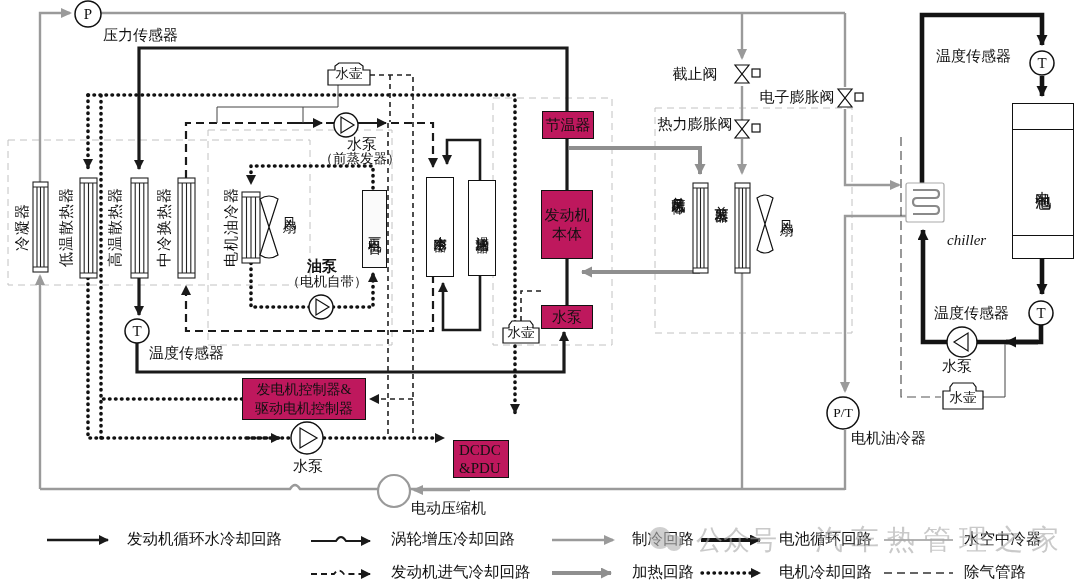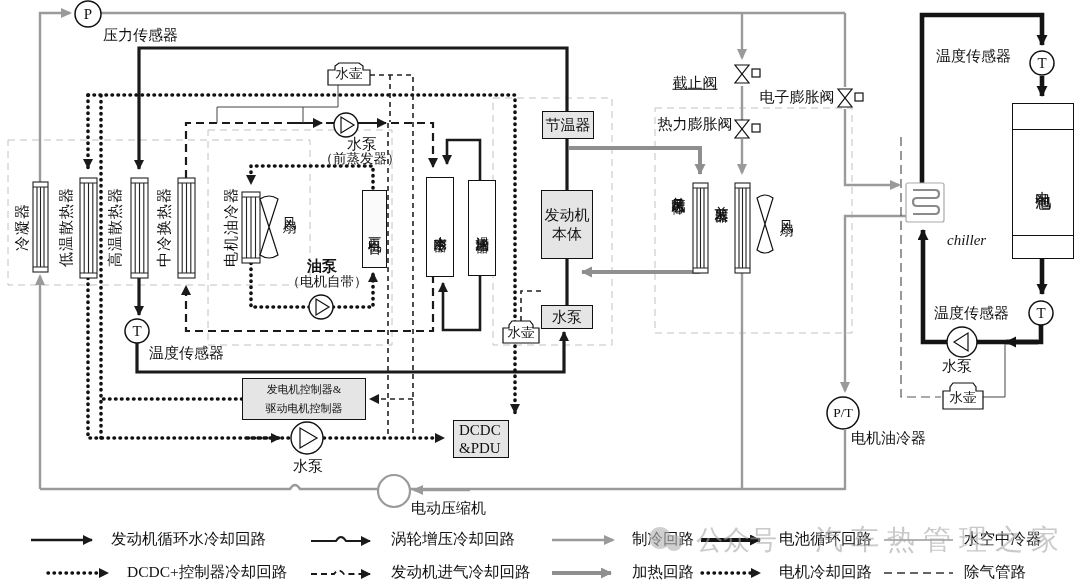--- a/index.html
+++ b/index.html
@@ -6,21 +6,21 @@
   #stage{position:relative;width:1080px;height:584px;background:#fff;overflow:hidden;
          font-family:"Liberation Serif","DejaVu Serif",serif;color:#111;}
   #wires{position:absolute;left:0;top:0;z-index:1;}
   .lbl{position:absolute;z-index:3;font-size:15px;white-space:nowrap;line-height:1.15;}
   .lblc{position:absolute;z-index:3;font-size:15px;white-space:nowrap;transform:translate(-50%,-50%);line-height:1.1;}
   .sm{font-size:13.5px;}
   .vrot{position:absolute;z-index:3;font-size:15px;white-space:nowrap;transform:translate(-50%,-50%) rotate(-90deg);letter-spacing:1px;}
   .vstack{position:absolute;z-index:3;writing-mode:vertical-rl;text-orientation:upright;font-size:14px;letter-spacing:2px;line-height:1;}
   .vbox{position:absolute;z-index:3;border:1.4px solid #111;background:#fff;display:flex;align-items:center;justify-content:center;
         writing-mode:vertical-rl;text-orientation:upright;letter-spacing:1px;font-size:13.5px;line-height:1;}
-  .hbox{position:absolute;z-index:3;border:1.4px solid #111;background:#e5e5e5;display:flex;align-items:center;justify-content:center;
+  .hbox{position:absolute;z-index:3;border:1.4px solid #111;background:#be185d;display:flex;align-items:center;justify-content:center;
         text-align:center;font-size:15px;}
   .sym{position:absolute;z-index:4;transform:translate(-50%,-50%);font-size:15px;}
   .legend-item{position:absolute;z-index:3;display:flex;align-items:center;}
   .legend-item svg{flex:0 0 auto;}
   .legend-item .ltext{margin-left:7px;font-size:15.5px;white-space:nowrap;}
   #watermark{position:absolute;z-index:6;pointer-events:none;color:#a9a9a9;opacity:.62;}
   #battery-pack{position:absolute;z-index:3;border:1.6px solid #111;background:#fff;}
   .batt-div{position:absolute;left:0;right:0;height:0;border-top:1.2px solid #111;}
 </style>
 </head>
@@ -237,48 +237,48 @@
 <div class="lblc" style="left:322px;top:266px;font-weight:bold;">油泵</div>
 <div class="lblc sm" style="left:327px;top:282px;">（电机自带）</div>
 <div class="vbox" style="left:362px;top:190px;width:23px;height:76px;background:#fafafa;">电机二合一</div>
 <div class="vbox" style="left:426px;top:177px;width:26px;height:98px;">水空中冷器</div>
 <div class="vbox" style="left:468px;top:180px;width:26px;height:94px;">涡轮增压器</div>
 <div class="hbox" style="left:542px;top:111px;width:50px;height:26px;">节温器</div>
 <div class="hbox" style="left:541px;top:190px;width:50px;height:67px;">发动机本体</div>
 <div class="hbox" style="left:541px;top:305px;width:50px;height:22px;">水泵</div>
 <div class="lblc sm" style="left:521px;top:333px;">水壶</div>
 
-<div class="lblc" style="left:695px;top:83px;text-decoration:underline;">截止阀</div>
+<div class="lblc" style="left:695px;top:74px;">截止阀</div>
 <div class="lblc" style="left:797px;top:97px;">电子膨胀阀</div>
 <div class="lblc" style="left:695px;top:124px;">热力膨胀阀</div>
 <div class="vstack" style="left:671px;top:186px;letter-spacing:1px;">前暖风芯体</div>
 <div class="vstack" style="left:714px;top:195px;letter-spacing:1px;">前蒸发器</div>
 <div class="vstack" style="left:779px;top:209px;">风扇</div>
 
 <div class="lbl" style="left:947px;top:232px;font-style:italic;">chiller</div>
 <div id="battery-pack" style="left:1012px;top:103px;width:60px;height:154px;">
   <div class="batt-div" style="top:25px;"></div>
   <div class="batt-div" style="bottom:22px;"></div>
   <div class="vstack" style="left:50%;top:50%;transform:translate(-50%,-50%);font-size:16px;position:absolute;">电池包</div>
 </div>
 <div class="lbl" style="left:942px;top:358px;">水泵</div>
 <div class="lblc sm" style="left:963px;top:398px;">水壶</div>
 
-<div class="hbox" style="left:242px;top:378px;width:122px;height:40px;font-size:11px;flex-direction:column;line-height:19px;">
+<div class="hbox" style="left:242px;top:378px;width:122px;height:40px;font-size:14px;flex-direction:column;line-height:19px;">
   <div>发电机控制器&amp;</div>
   <div>驱动电机控制器</div>
 </div>
-<div class="hbox" style="left:453px;top:420px;width:56px;height:38px;font-size:15px;flex-direction:column;line-height:18px;align-items:flex-start;padding-left:5px;box-sizing:border-box;">
+<div class="hbox" style="left:453px;top:440px;width:56px;height:38px;font-size:15px;flex-direction:column;line-height:18px;align-items:flex-start;padding-left:5px;box-sizing:border-box;">
   <div>DCDC</div>
   <div>&amp;PDU</div>
 </div>
 <div class="lbl" style="left:293px;top:458px;">水泵</div>
 <div class="lbl" style="left:411px;top:500px;">电动压缩机</div>
 
-<div class="legend-item" style="left:30px;top:529px;">
+<div class="legend-item" style="left:46px;top:529px;">
   <svg width="74" height="14">
         <defs></defs>
         <line x1="1" y1="7" x2="62" y2="7" stroke="#1a1a1a" stroke-width="2.6" marker-end="url(#aB)"></line>
       </svg>
   <span class="ltext">发动机循环水冷却回路</span>
 </div>
 <div class="legend-item" style="left:310px;top:529px;">
   <svg width="74" height="14">
         <path d="M1,8 H26 Q31,0 36,8 H60" fill="none" stroke="#1a1a1a" stroke-width="2" marker-end="url(#aB)"></path>
       </svg>
@@ -294,26 +294,20 @@
   <svg width="72" height="14">
         <line x1="1" y1="7" x2="60" y2="7" stroke="#141414" stroke-width="4" marker-end="url(#aBig)"></line>
       </svg>
   <span class="ltext">电池循环回路</span>
 </div>
 <div class="legend-item" style="left:883px;top:529px;">
   <svg width="74" height="14">
         <line x1="1" y1="7" x2="70" y2="7" stroke="#9a9a9a" stroke-width="1.3"></line>
       </svg>
   <span class="ltext">水空中冷器</span>
-</div>
-<div class="legend-item" style="left:46px;top:562px;">
-  <svg width="74" height="14">
-        <line x1="2" y1="7" x2="62" y2="7" stroke="#111" stroke-width="3.4" stroke-dasharray="0.5 5.5" stroke-linecap="round" marker-end="url(#aB)"></line>
-      </svg>
-  <span class="ltext">DCDC+控制器冷却回路</span>
 </div>
 <div class="legend-item" style="left:310px;top:562px;">
   <svg width="74" height="14">
         <path d="M1,8 H24 Q29,1 34,8 H60" fill="none" stroke="#1a1a1a" stroke-width="1.8" stroke-dasharray="6 4" marker-end="url(#aB)"></path>
       </svg>
   <span class="ltext">发动机进气冷却回路</span>
 </div>
 <div class="legend-item" style="left:551px;top:562px;">
   <svg width="74" height="14">
         <line x1="1" y1="7" x2="60" y2="7" stroke="#8f8f8f" stroke-width="4" marker-end="url(#aH)"></line>

